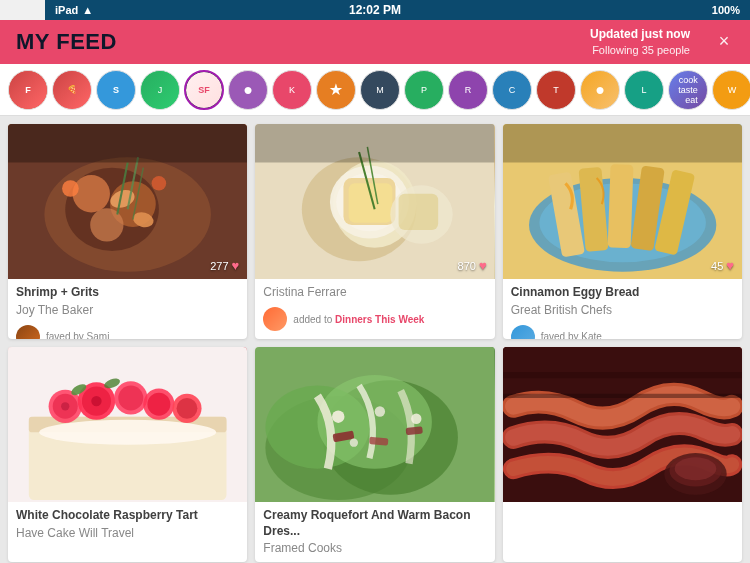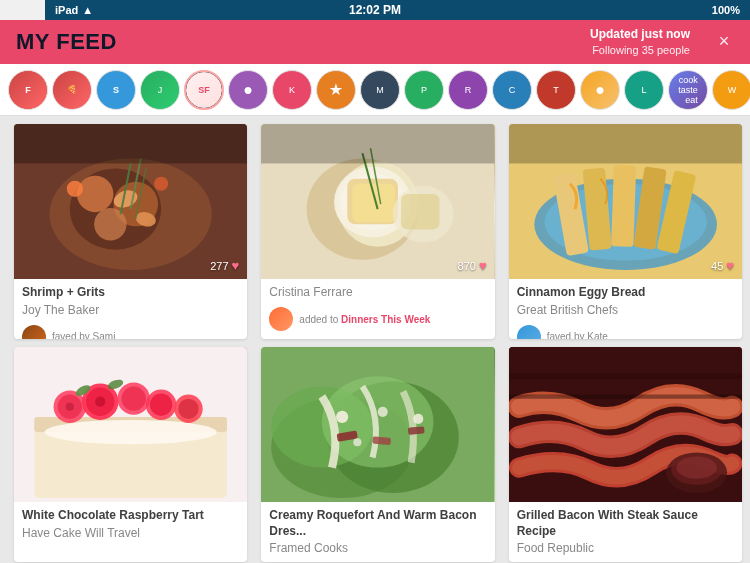--- a/index.html
+++ b/index.html
@@ -103,21 +103,20 @@
       padding: 8px;
       background: #e8e8e8;
     }
 
     .food-card {
       background: white;
       border-radius: 4px;
       overflow: hidden;
       position: relative;
       box-shadow: 0 1px 3px rgba(0,0,0,0.12);
-      margin-left: 6px;
     }
 
     
     .food-image-bg {
       width: 100%;
       height: 155px;
       position: relative;
       overflow: hidden;
     }
 
@@ -234,21 +233,21 @@
   </div>
   <div class="avatar-item" style="background:linear-gradient(135deg,#e05555,#ff8888);">
     <div style="width:100%;height:100%;border-radius:50%;background:linear-gradient(135deg,#c44,#f66);display:flex;align-items:center;justify-content:center;color:white;font-size:8px;">🍕</div>
   </div>
   <div class="avatar-item av2">
     <div style="width:100%;height:100%;border-radius:50%;display:flex;align-items:center;justify-content:center;color:white;font-size:9px;font-weight:bold;">S</div>
   </div>
   <div class="avatar-item av3">
     <div style="width:100%;height:100%;border-radius:50%;background:linear-gradient(135deg,#27ae60,#2ecc71);display:flex;align-items:center;justify-content:center;color:white;font-size:9px;">J</div>
   </div>
-  <div class="avatar-item" style="background:#0f172a;border:2px solid #fca5a5;">
+  <div class="avatar-item" style="background:#0f172a;border:2px solid #a21caf;">
     <div style="width:100%;height:100%;border-radius:50%;background:linear-gradient(135deg,#fff0f0,#ffe0e0);display:flex;align-items:center;justify-content:center;font-size:9px;color:#e8476a;font-weight:bold;">SF</div>
   </div>
   <div class="avatar-item av5">
     <div style="width:100%;height:100%;border-radius:50%;display:flex;align-items:center;justify-content:center;color:white;font-size:16px;">●</div>
   </div>
   <div class="avatar-item" style="background:#e8476a;">
     <div style="width:100%;height:100%;border-radius:50%;display:flex;align-items:center;justify-content:center;color:white;font-size:9px;">K</div>
   </div>
   <div class="avatar-item av7">
     <div style="width:100%;height:100%;border-radius:50%;display:flex;align-items:center;justify-content:center;color:white;font-size:16px;">★</div>
@@ -473,19 +472,15 @@
         <path d="M10 120 Q50 108 80 123 Q110 138 140 118 Q170 98 200 113 Q215 120 220 116" stroke="#c86040" stroke-width="14" fill="none" stroke-linecap="round" opacity="0.5"></path>
 
         <line x1="0" y1="30" x2="230" y2="30" stroke="#2a0808" stroke-width="6" opacity="0.5"></line>
         <line x1="0" y1="50" x2="230" y2="50" stroke="#1a0505" stroke-width="4" opacity="0.4"></line>
 
         <ellipse cx="185" cy="125" rx="30" ry="20" fill="#4a1515" opacity="0.8"></ellipse>
         <ellipse cx="185" cy="122" rx="25" ry="15" fill="#6a2020" opacity="0.7"></ellipse>
         <ellipse cx="185" cy="120" rx="20" ry="11" fill="#8a3030" opacity="0.6"></ellipse>
       </svg>
     </div>
-    <div class="food-info">
-      <div class="food-title">Grilled Bacon With Steak Sauce Recipe</div>
-      <div class="food-author">Food Republic</div>
-    </div>
   </div>
 
 </div>
 
 </body></html>

